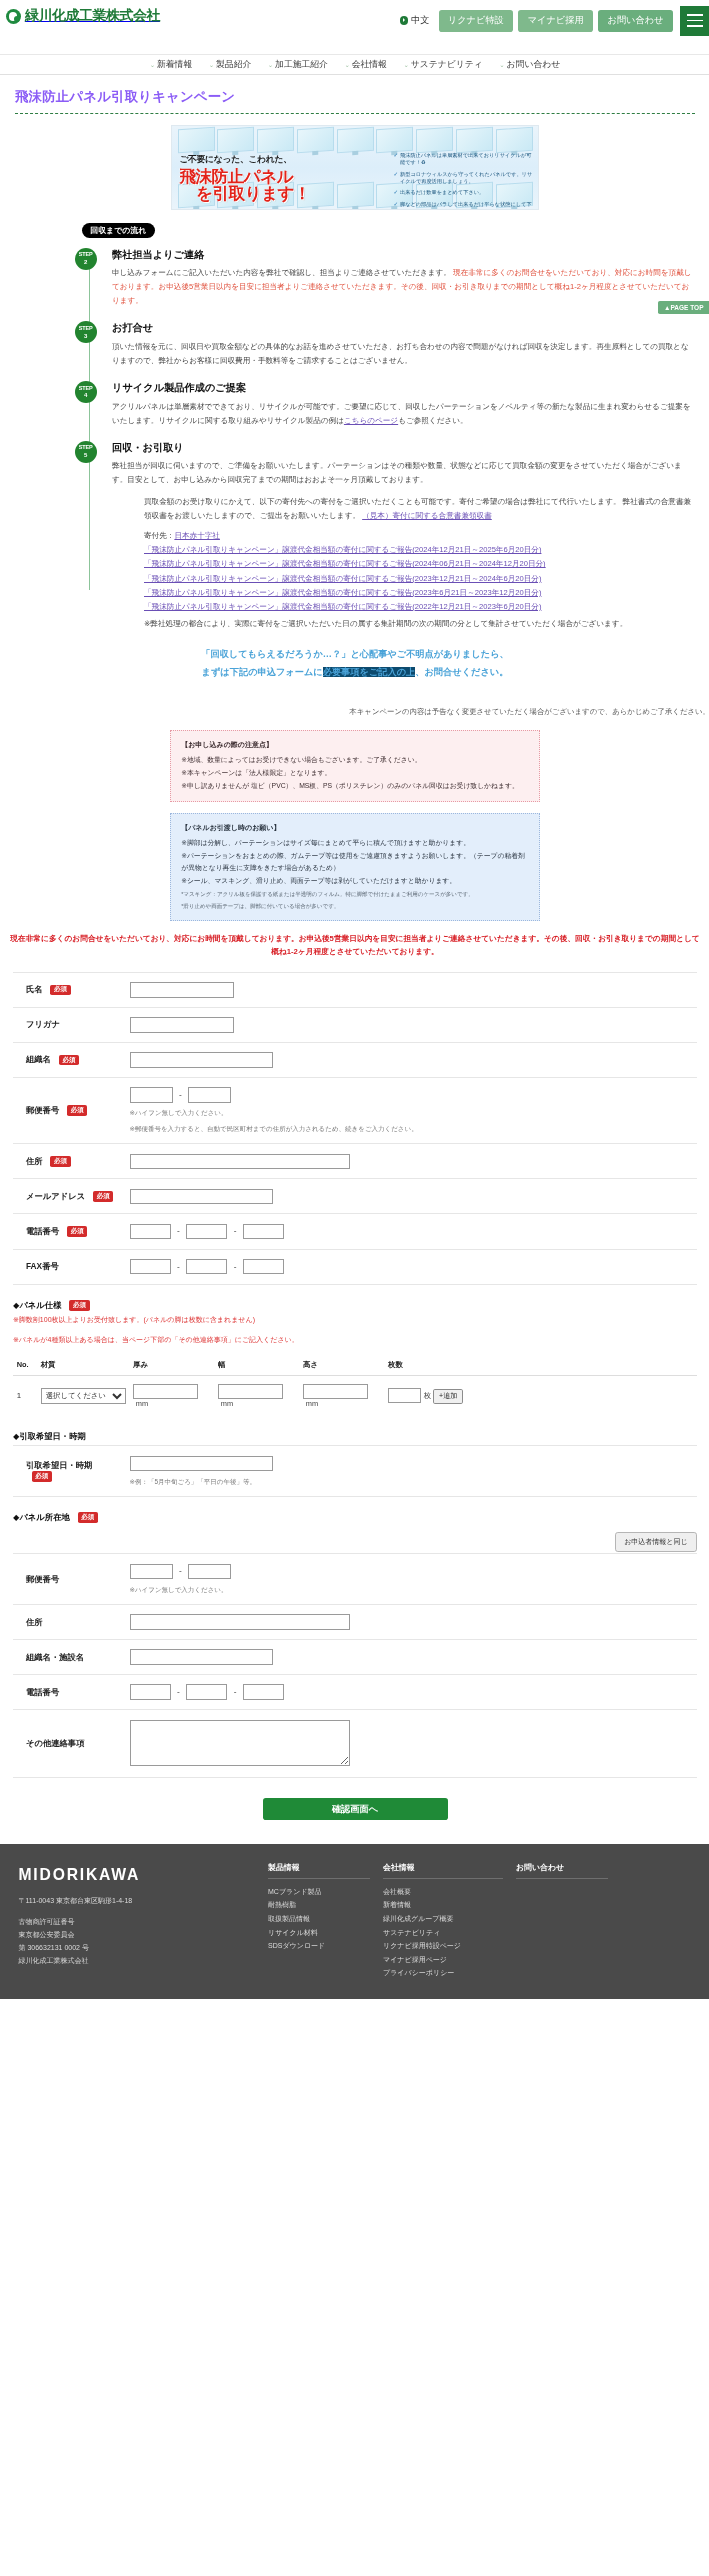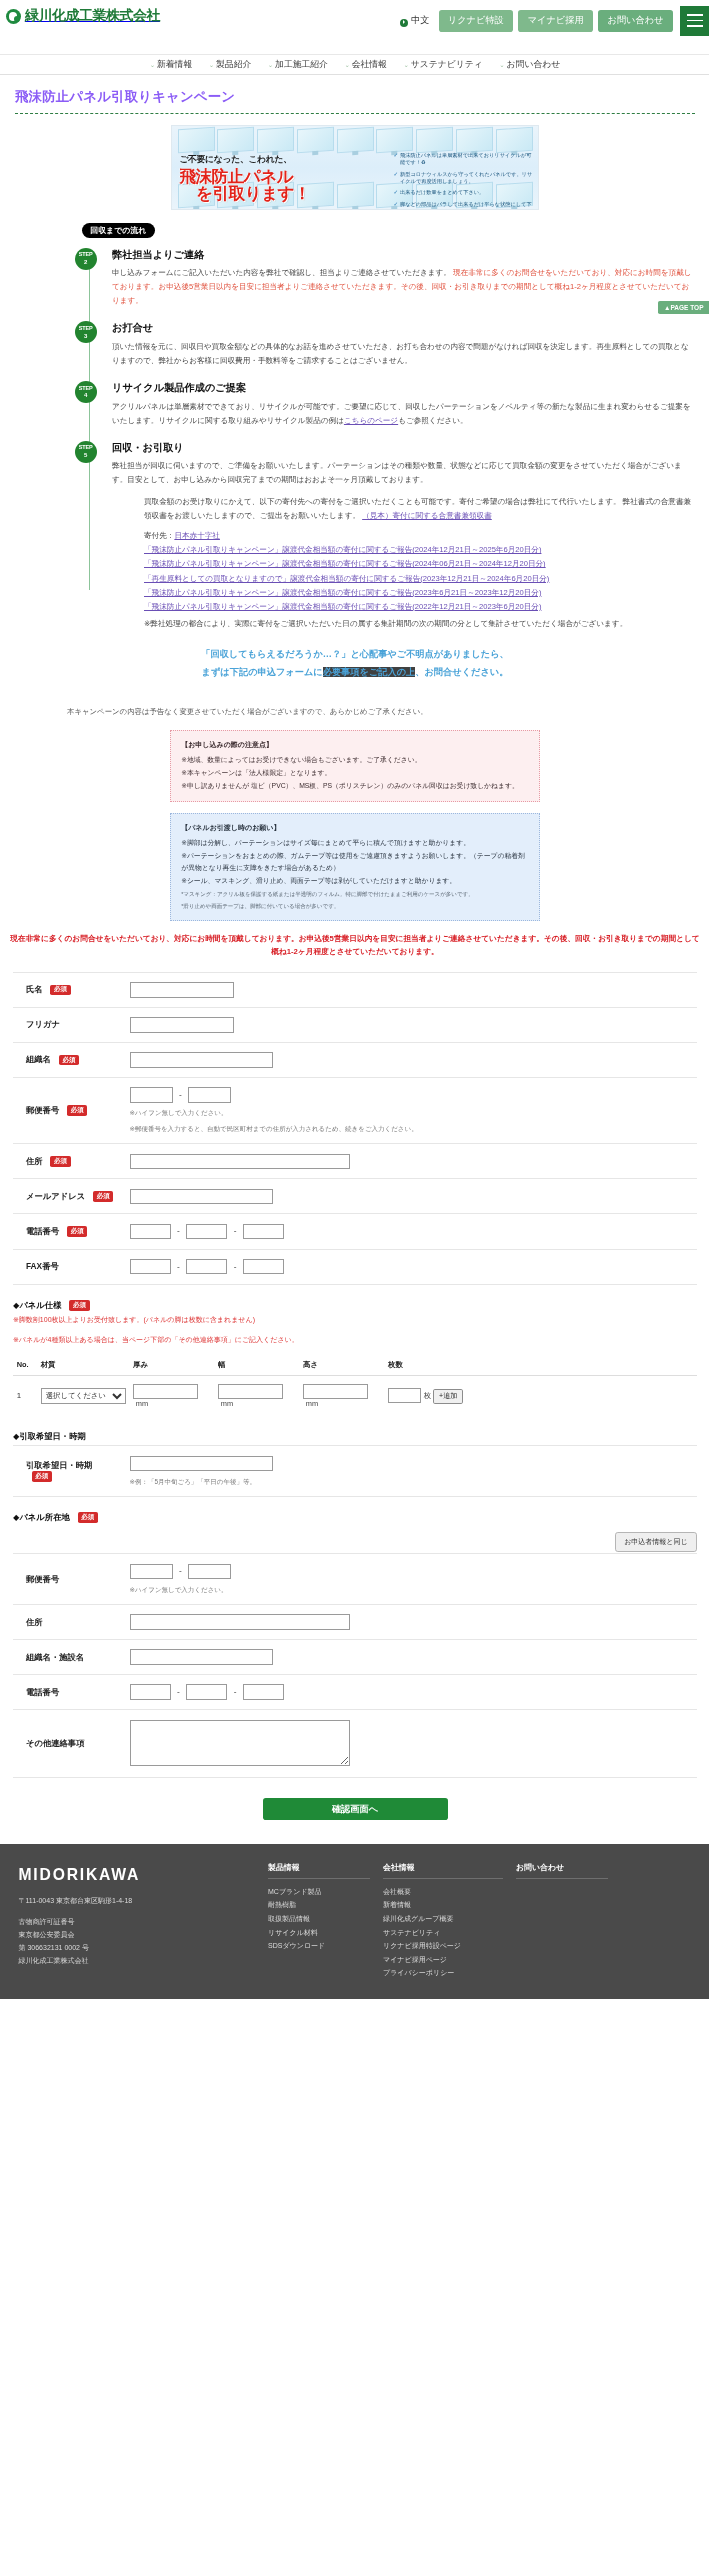--- a/index.html
+++ b/index.html
@@ -39,21 +39,21 @@
   }
   .logo-text {
     font-size: 14px; font-weight: bold; color: #1f7a38;
     letter-spacing: -0.5px; white-space: nowrap;
   }
   .header-right {
     position:absolute; right:0; top:5.5px;
     display:flex; align-items:center; gap:5.5px;
   }
   .lang-link {
-    display:flex; align-items:flex-end; gap:2.8px;
+    display:flex; align-items:center; gap:2.8px;
     font-size:9.2px; color:#333; margin-right:3.7px; text-decoration:none;
   }
   .globe-icon {
     width:8.3px;height:8.3px;border-radius:50%;
     background:#1f7a38; display:inline-block; position:relative;
   }
   .globe-icon::after{
     content:"";position:absolute;left:2.8px;top:1.4px;
     width:0;height:0;border-left:2.8px solid #fff;
     border-top:2.3px solid transparent;border-bottom:2.3px solid transparent;
@@ -166,24 +166,24 @@
   .donate-list .lead{ color:#444; }
   .donate-list a{ display:inline; color:#6a4fb5; text-decoration:underline;}
   .donate-item{ margin-bottom:0px; }
   .donate-foot{ margin-top:3.7px; color:#444; }
 
   
   .cta-box { text-align:center; margin: 15px 0 24px; }
   .cta-line {
     font-size:9.2px; color:#4aa3d8; font-weight:bold; line-height:1.9;
   }
-  .cta-line .hl{ background:#404040; }
+  .cta-line .hl{ background:#0c4a6e; }
   .campaign-note{
     font-size:7.4px; color:#555; line-height:1.85;
-    margin: 5.5px 0 11px; padding-left: 67px;
+    margin: 5.5px 0 11px; padding-left: 84px; text-align: right;
   }
 
   
   .notice {
     margin: 0 auto 11px auto; width: 370px; padding: 8.3px 10.2px;
     font-size:6.8px; line-height:1.75;
   }
   .notice.pink { background:#fdeff0; border:0.9px dotted #e79aa4; color:#3b2b2e;}
   .notice.blue { background:#e3eefb; border:0.9px dotted #9cb7dd; color:#2a3440;}
   .notice h4 { margin:0 0 2.8px 0; font-size:7px; }
@@ -429,21 +429,21 @@
 
         <div class="donate-block">
           <span>買取金額のお受け取りにかえて、以下の寄付先への寄付をご選択いただくことも可能です。寄付ご希望の場合は弊社にて代行いたします。 弊社書式の合意書兼領収書をお渡しいたしますので、ご提出をお願いいたします。</span>
           <a class="inline-link" href="#">（見本）寄付に関する合意書兼領収書</a>
         </div>
 
         <div class="donate-block donate-list">
           <span class="lead">寄付先：</span><a class="inline-link" href="#">日本赤十字社</a><br>
           <a class="inline-link donate-item" href="#">「飛沫防止パネル引取りキャンペーン」譲渡代金相当額の寄付に関するご報告(2024年12月21日～2025年6月20日分)</a><br>
           <a class="inline-link donate-item" href="#">「飛沫防止パネル引取りキャンペーン」譲渡代金相当額の寄付に関するご報告(2024年06月21日～2024年12月20日分)</a><br>
-          <a class="inline-link donate-item" href="#">「再生原料としての買取となりますので」譲渡代金相当額の寄付に関するご報告(2023年12月21日～2024年6月20日分)</a><br>
+          <a class="inline-link donate-item" href="#">「飛沫防止パネル引取りキャンペーン」譲渡代金相当額の寄付に関するご報告(2023年12月21日～2024年6月20日分)</a><br>
           <a class="inline-link donate-item" href="#">「飛沫防止パネル引取りキャンペーン」譲渡代金相当額の寄付に関するご報告(2023年6月21日～2023年12月20日分)</a><br>
           <a class="inline-link donate-item" href="#">「飛沫防止パネル引取りキャンペーン」譲渡代金相当額の寄付に関するご報告(2022年12月21日～2023年6月20日分)</a>
           <div class="donate-foot">※弊社処理の都合により、実際に寄付をご選択いただいた日の属する集計期間の次の期間の分として集計させていただく場合がございます。</div>
         </div>
       </div>
 
     </div>
   </div>
 
   <div class="cta-box">

